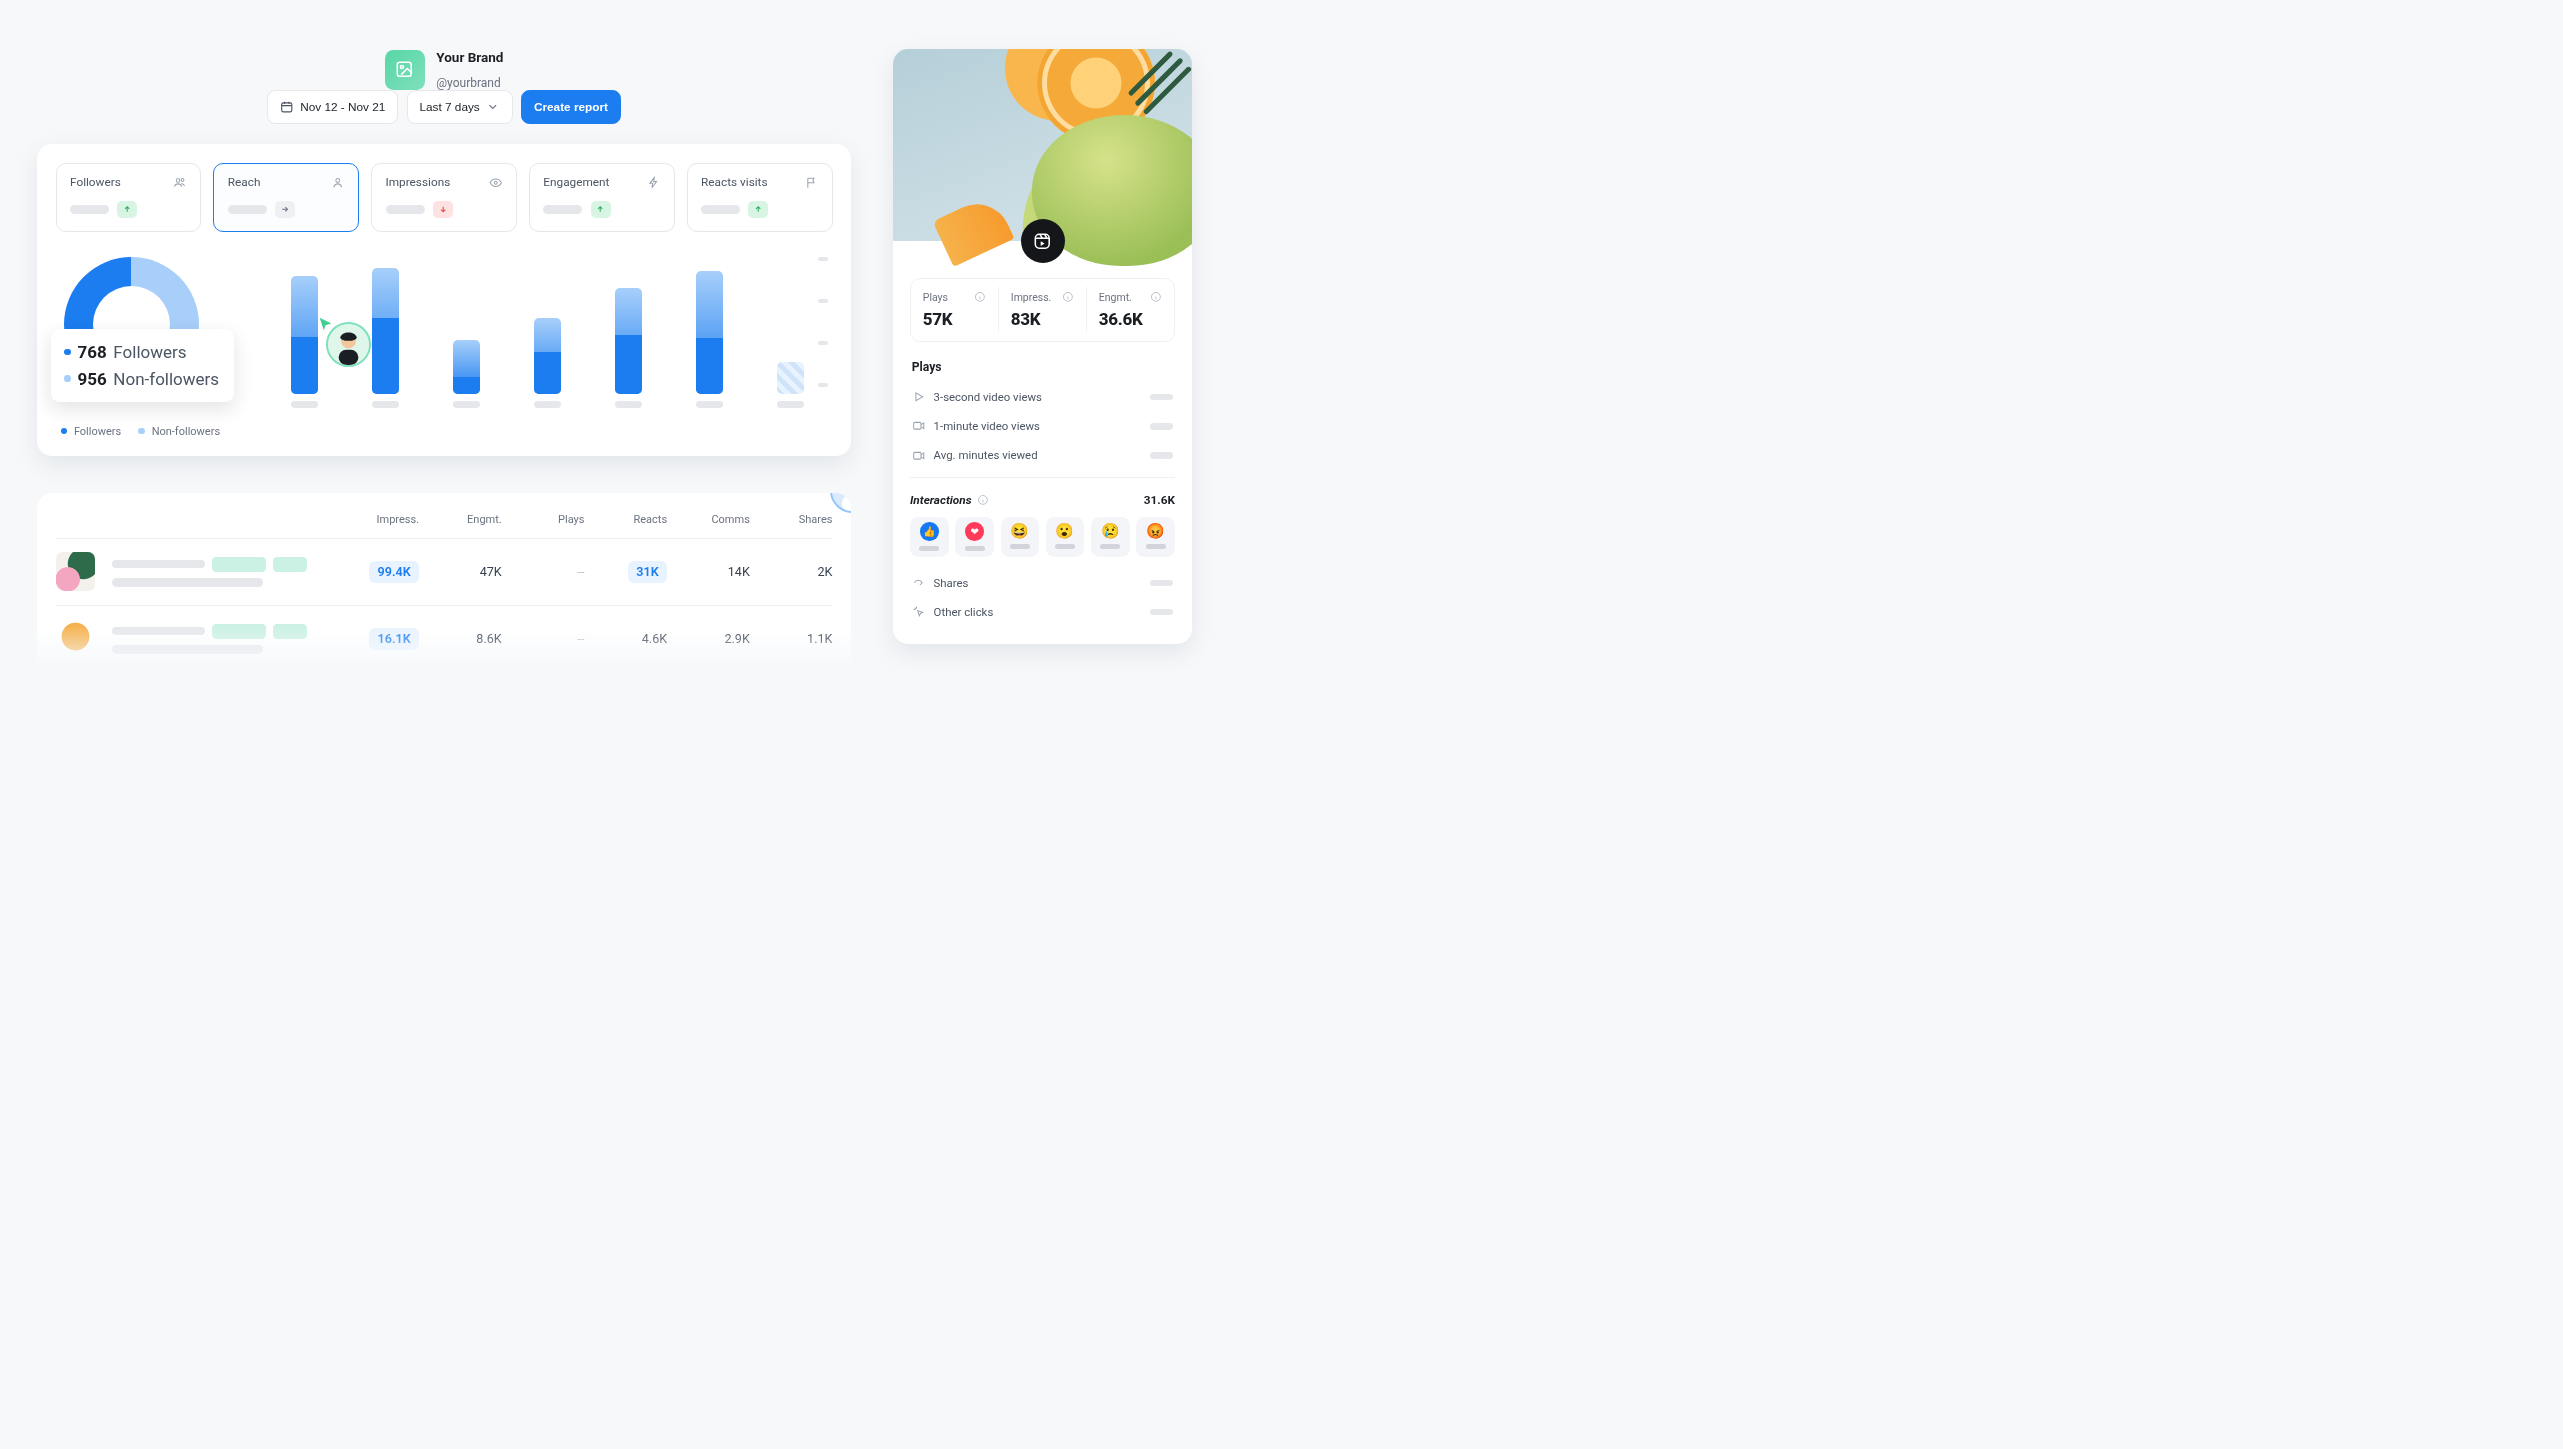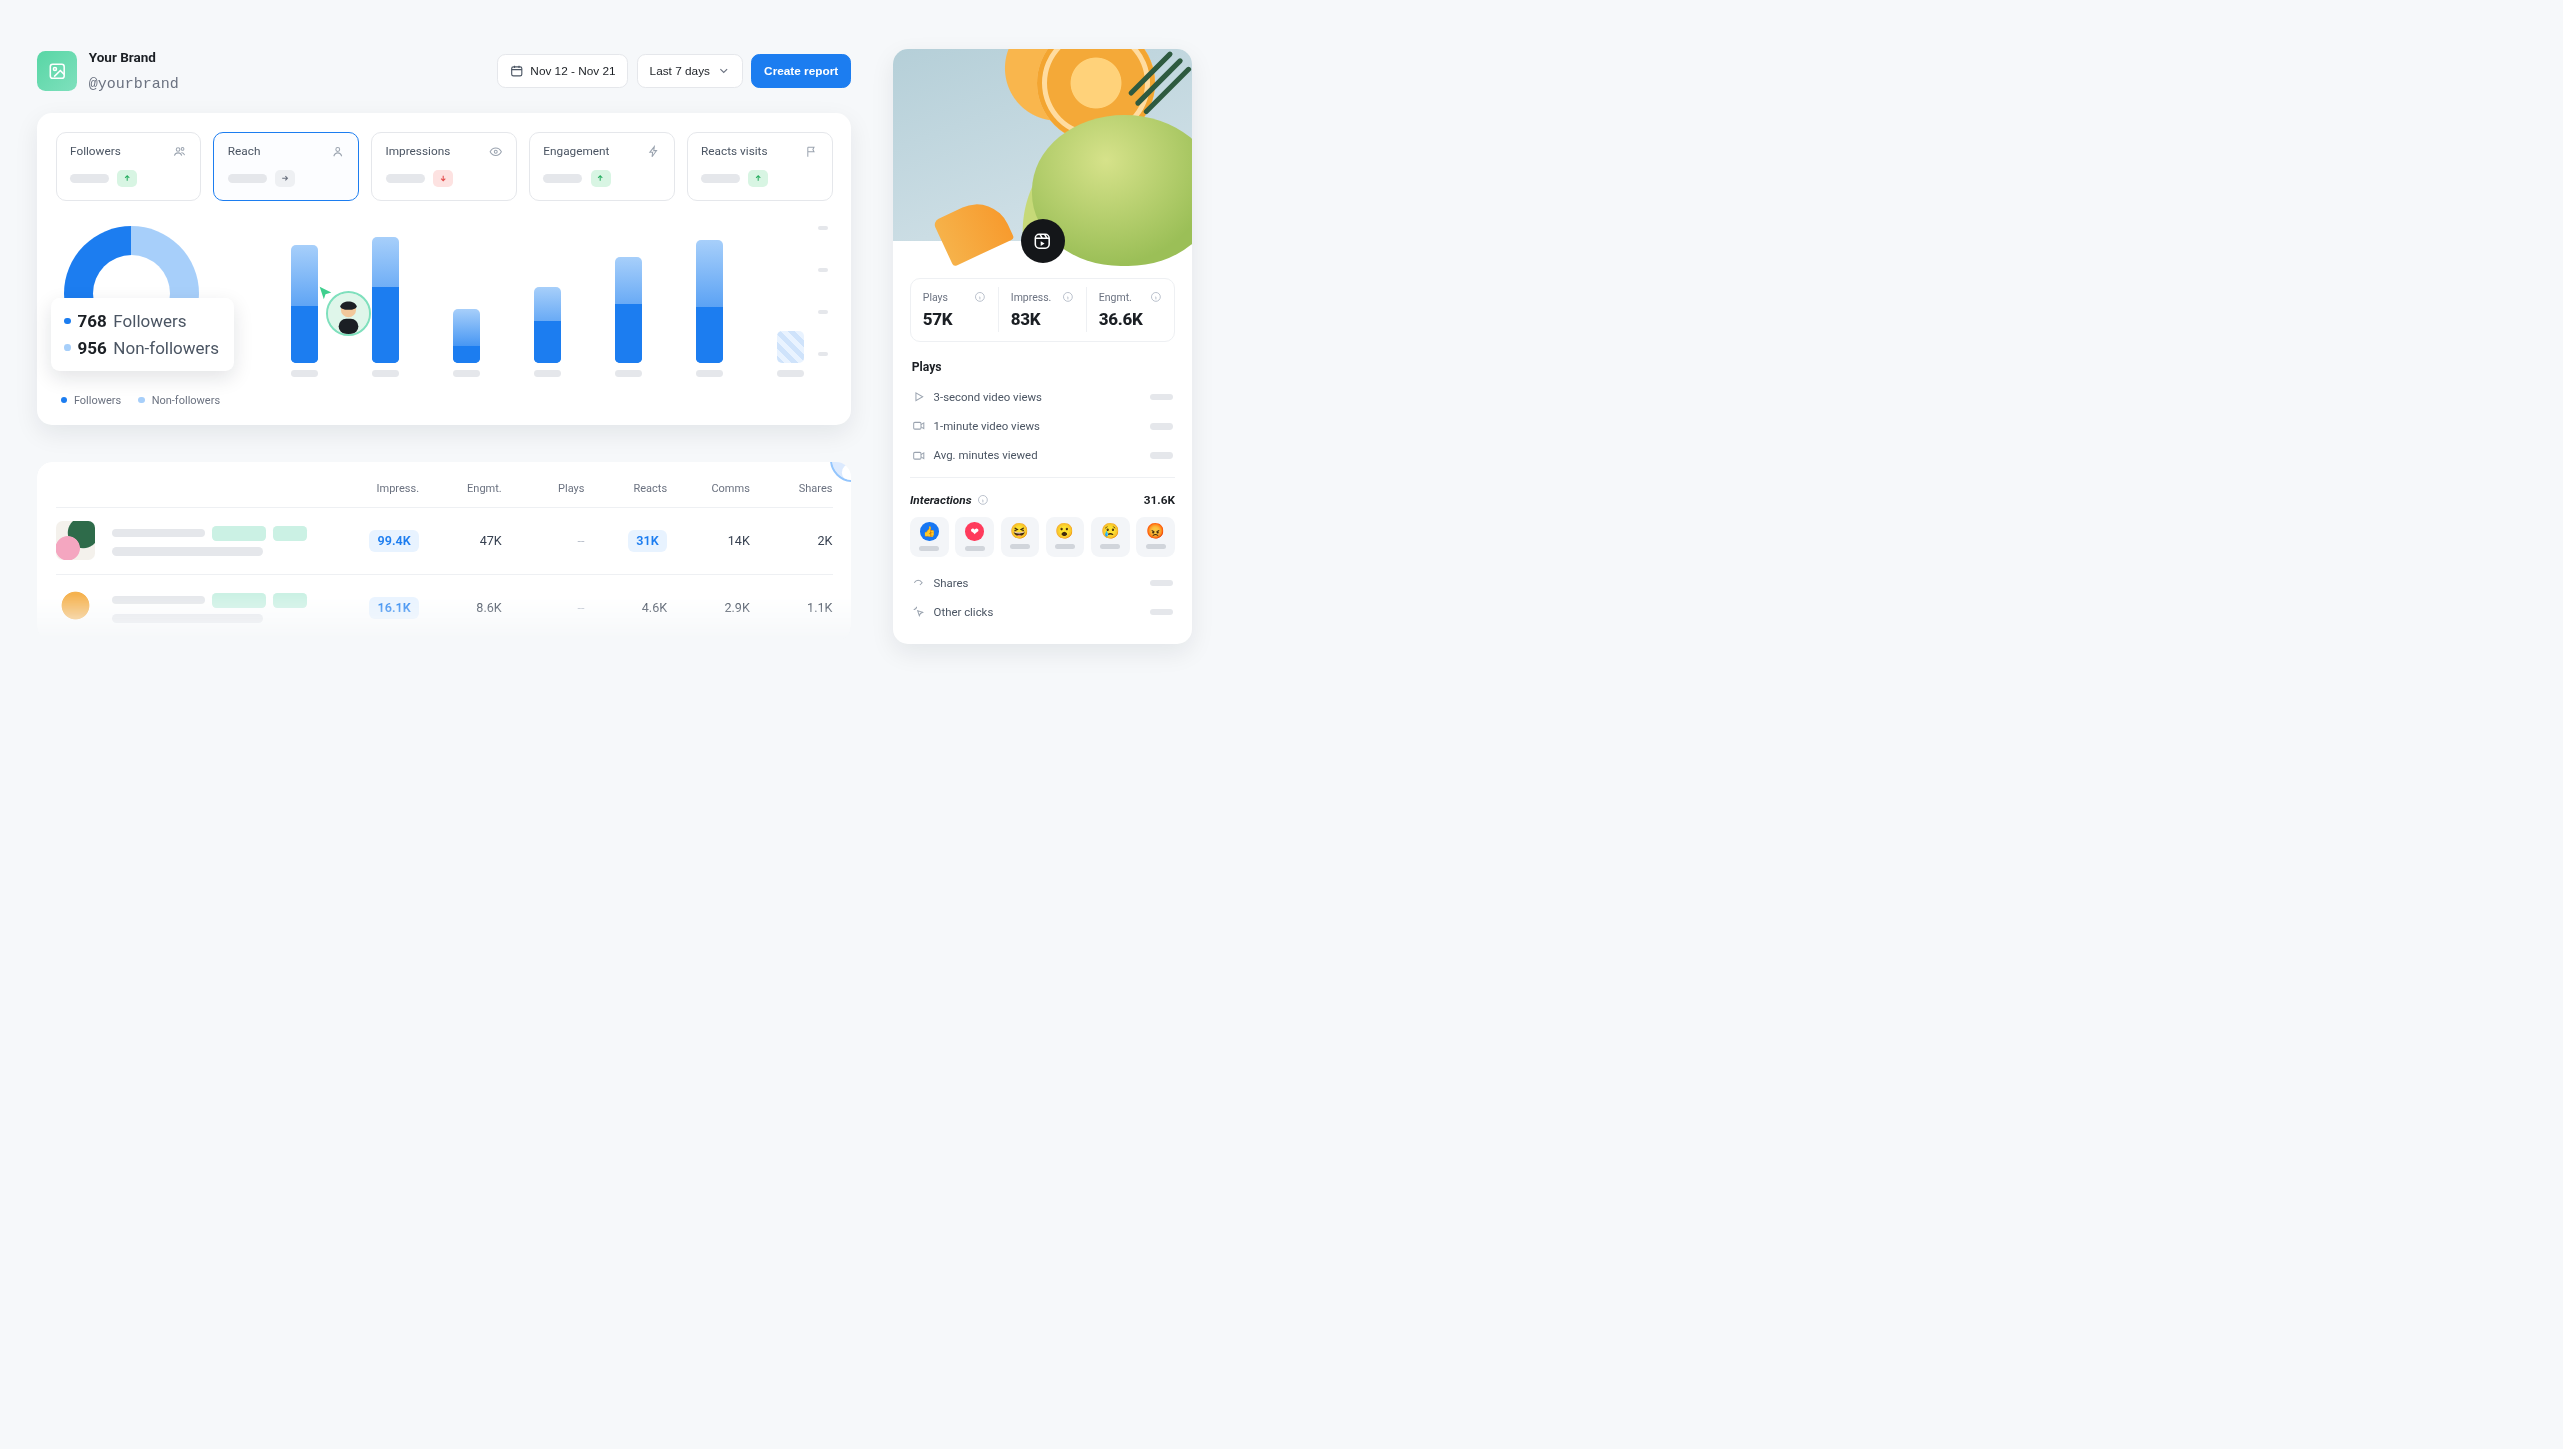--- a/index.html
+++ b/index.html
@@ -29,28 +29,28 @@
     width: 1229px;
     min-height: 693px;
     font-size: 11.8px;
     -webkit-font-smoothing: antialiased;
   }
   .page { padding: 49px 37px 0 37px; display:flex; gap:42px; align-items:flex-start; }
   .main { flex:1; min-width:0; }
   .side { width: 299px; flex:none; }
 
   
-  .header { display:flex; align-items:center; justify-content:space-between; margin-bottom:20px; }
+  .header { display:flex; align-items:center; justify-content:space-between; margin-bottom:20px;flex-direction:column; }
   .brand { display:flex; align-items:center; gap:11.8px; }
   .brand-avatar {
     width:40px; height:40px; border-radius:8.4px; background: linear-gradient(135deg,#58d6a5,#7fe0bd);
     display:flex; align-items:center; justify-content:center; color:#fff;
   }
   .brand-name { font-weight:700; font-size:13.5px; }
-  .brand-handle { color: var(--muted); font-size:15px; margin-top:11px;font-family:Liberation Mono, monospace; }
+  .brand-handle { color: var(--muted); font-size:12px; margin-top:11px; }
 
   .controls { display:flex; gap:8.4px; align-items:center; }
   .btn {
     height:34px; border:0.8px solid var(--faint); background:#fff; border-radius:8.4px;
     display:flex; align-items:center; gap:6.7px; padding:0 11.8px; color:var(--text);
     font-size:11.8px; cursor:pointer;
   }
   .btn.primary { background: var(--blue); color:#fff; border-color: var(--blue); font-weight:600; }
   .icon { width:13.5px; height:13.5px; flex:none; display:inline-flex; align-items:center; justify-content:center; }
   .icon svg { width:100%; height:100%; }

